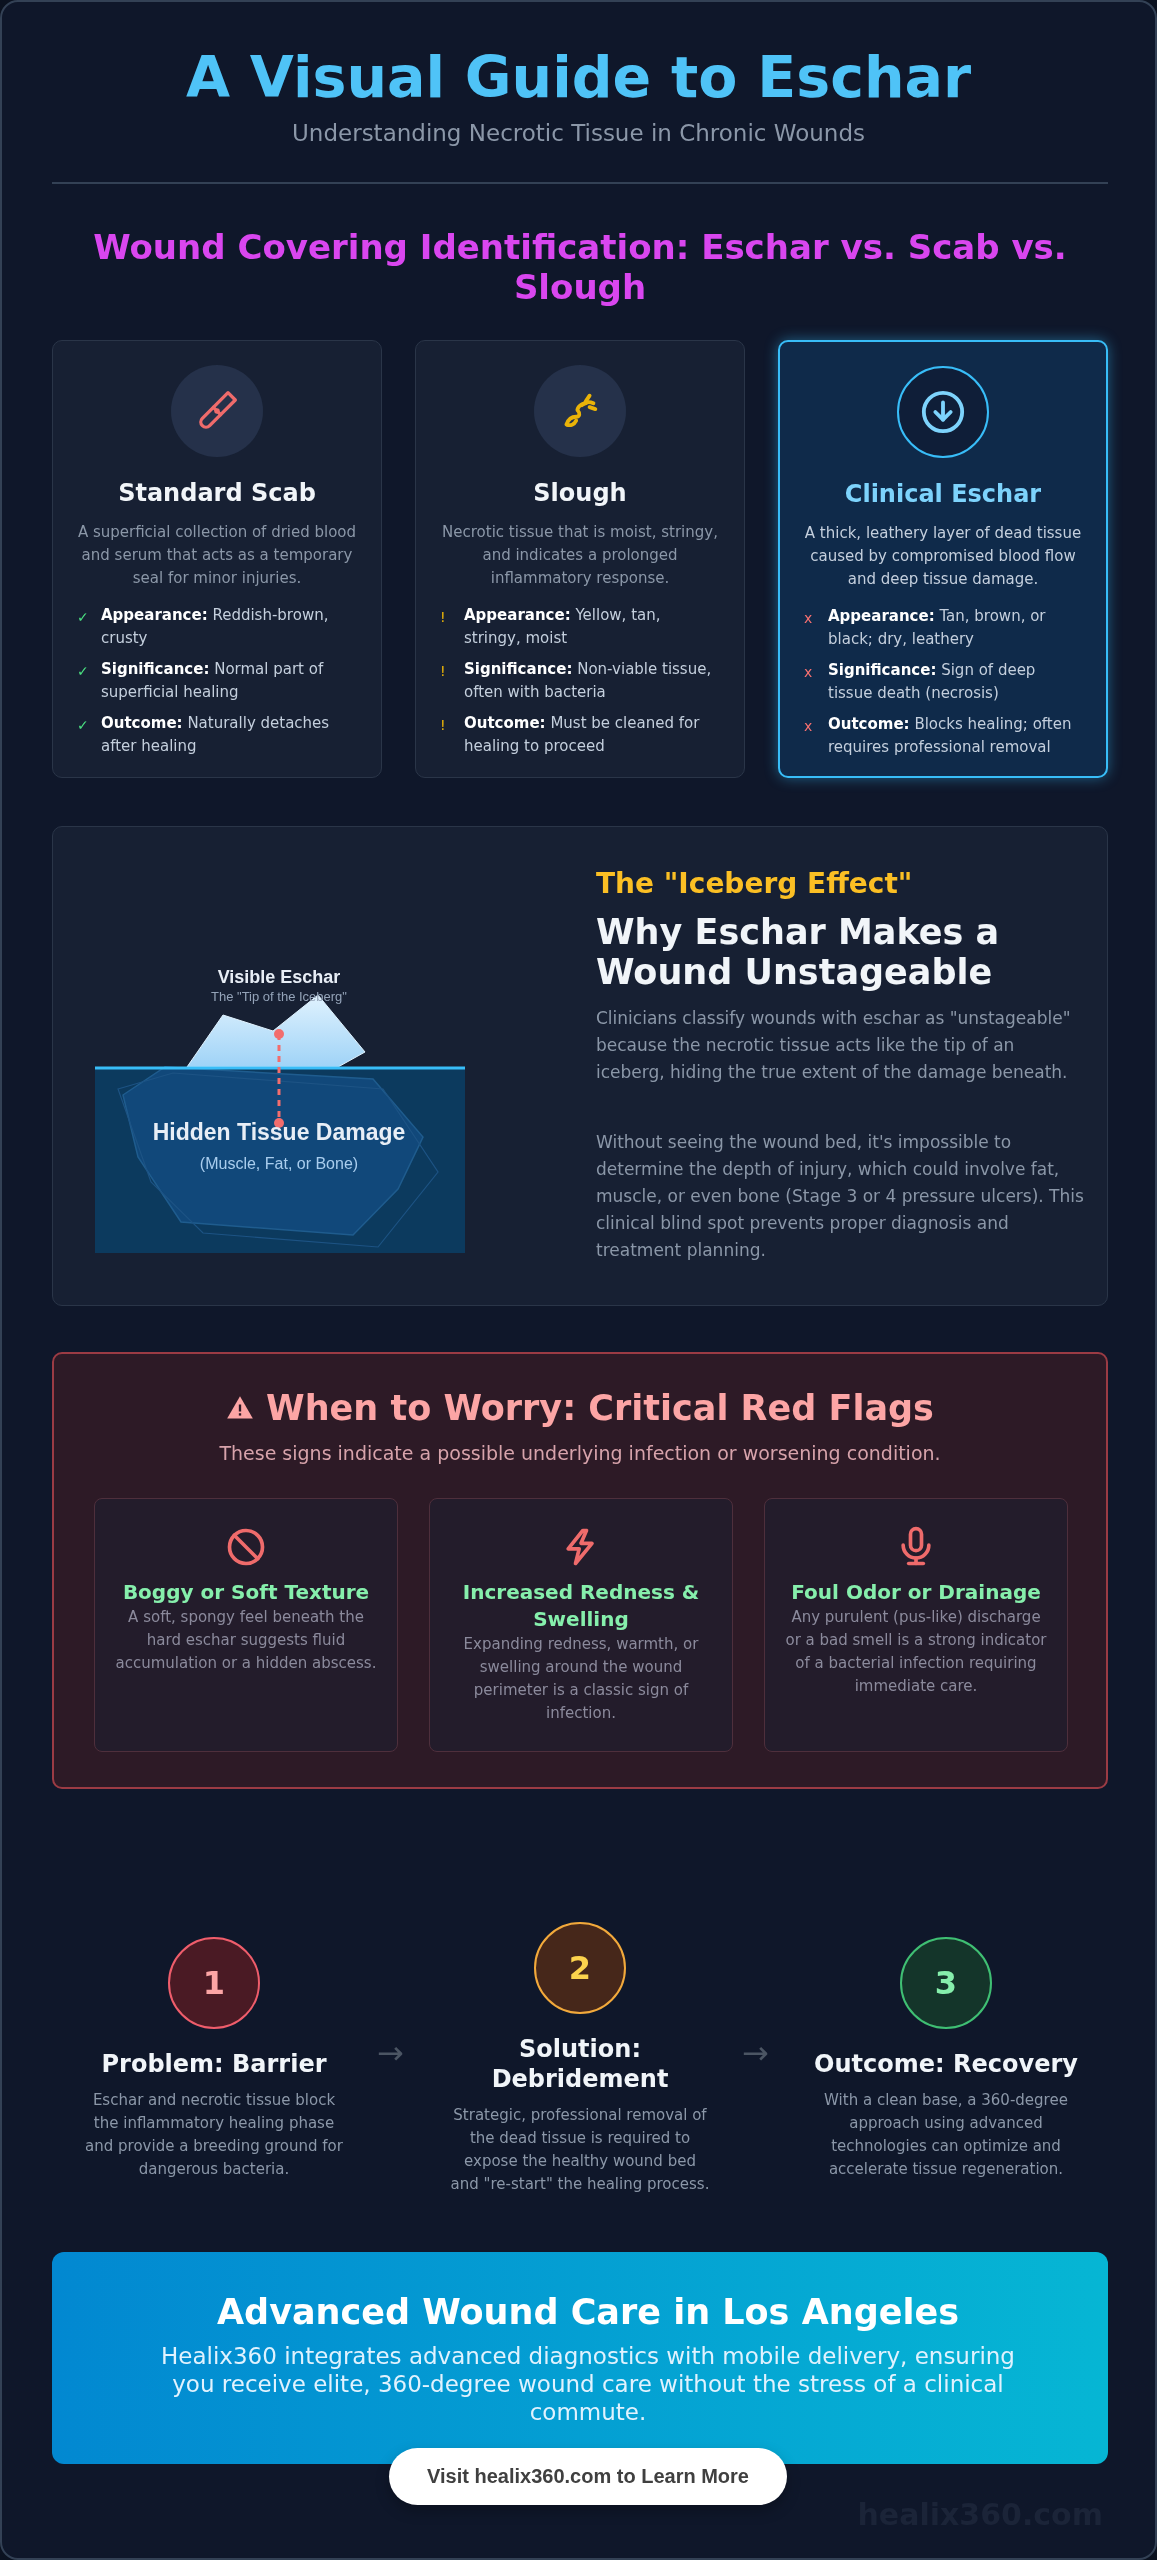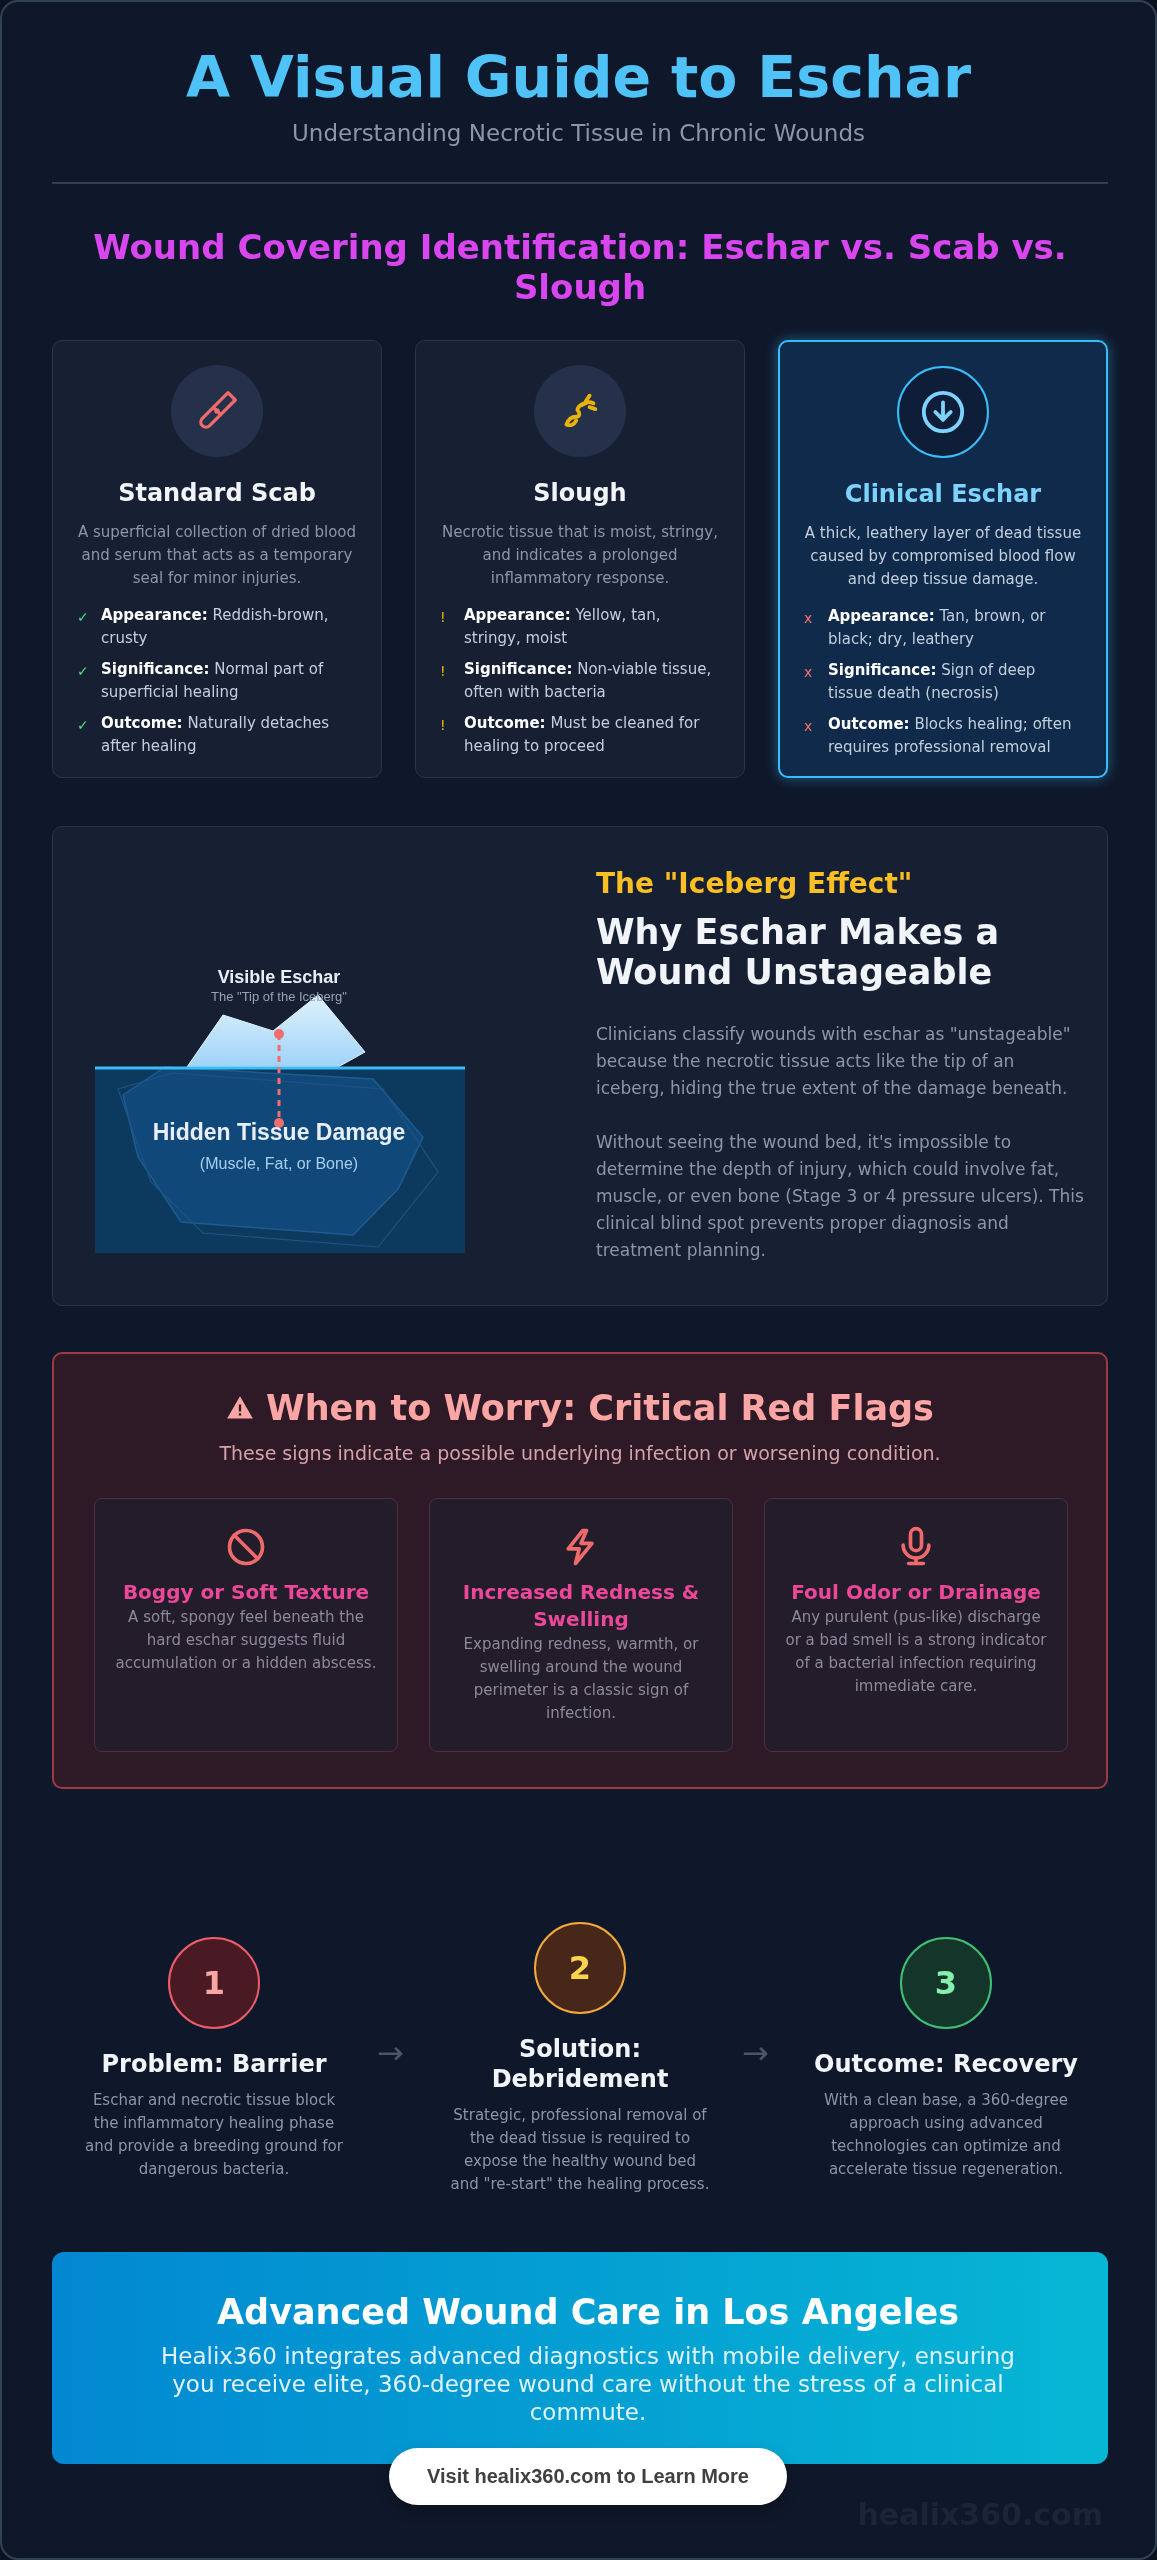--- a/index.html
+++ b/index.html
@@ -30,21 +30,21 @@
   .panel { position: absolute; left: 50px; top: 824px; width: 1056px; height: 480px; background: #172033; border: 1px solid #2a3548; border-radius: 10px; }
   .ice-kicker { position: absolute; left: 543px; top: 40px; font-size: 28px; font-weight: bold; color: #fbbf24; }
   .ice-head { position: absolute; left: 543px; top: 85px; width: 480px; font-size: 35px; font-weight: bold; color: #f1f5f9; line-height: 40px; }
   .ice-p { position: absolute; left: 543px; width: 490px; font-size: 17px; color: #8b97a8; line-height: 27px; }
 
   .red { position: absolute; left: 50px; top: 1350px; width: 1056px; height: 437px; background: #2d1a26; border: 2px solid #9b3b44; border-radius: 10px; }
   .red-title { position: absolute; left: 0; top: 34px; width: 100%; text-align: center; font-size: 35px; font-weight: bold; color: #fca5a5; }
   .red-sub { position: absolute; left: 0; top: 88px; width: 100%; text-align: center; font-size: 19px; color: #d7a3ab; }
   .flag { position: absolute; top: 144px; width: 304px; height: 254px; background: #231c2b; border: 1px solid #4e2f3c; border-radius: 8px; text-align: center; padding: 0 18px; }
   .flag-icon { margin: 26px auto 0; width: 44px; height: 44px; }
-  .flag-title { font-size: 20px; font-weight: bold; color: #ec4899; line-height: 27px; margin-top: 10px; }
+  .flag-title { font-size: 20px; font-weight: bold; color: #86efac; line-height: 27px; margin-top: 10px; }
   .flag-desc { font-size: 15px; color: #8b8a9c; line-height: 23px; }
 
   .step { position: absolute; top: 1922px; width: 300px; text-align: center; }
   .step-circle { width: 92px; height: 92px; border-radius: 50%; margin: 0 auto; display: flex; align-items: center; justify-content: center; font-size: 32px; font-weight: bold; }
   .step-title { font-size: 24px; font-weight: bold; color: #f1f5f9; line-height: 30px; margin-top: 20px; }
   .step-desc { font-size: 15px; color: #8b97a8; line-height: 23px; margin-top: 10px; padding: 0 20px; }
   .arrow { position: absolute; top: 2032px; font-size: 32px; color: #4b5563; }
 
   .cta { position: absolute; left: 50px; top: 2250px; width: 1056px; height: 212px; border-radius: 12px; background: linear-gradient(90deg, #0288d1, #06b6d4); text-align: center; padding-left: 16px; }
   .cta-title { font-size: 35px; font-weight: bold; color: #ffffff; margin-top: 40px; }
@@ -162,21 +162,21 @@
       <circle cx="226" cy="207" r="5" fill="#f26d6d"></circle>
       <circle cx="226" cy="296" r="5" fill="#f26d6d"></circle>
     </svg>
     <div style="position:absolute; left:0; top:140px; width:452px; text-align:center; font-family:'Liberation Sans', sans-serif; font-weight:bold; font-size:18px; color:#e8eef6;">Visible Eschar</div>
     <div style="position:absolute; left:0; top:162px; width:452px; text-align:center; font-family:'Liberation Sans', sans-serif; font-size:13px; color:#94a3b8;">The "Tip of the Iceberg"</div>
     <div style="position:absolute; left:0; top:292px; width:452px; text-align:center; font-family:'Liberation Sans', sans-serif; font-weight:bold; font-size:23px; color:#e8eef6;">Hidden Tissue Damage</div>
     <div style="position:absolute; left:0; top:328px; width:452px; text-align:center; font-family:'Liberation Sans', sans-serif; font-size:16px; color:#a9cdee;">(Muscle, Fat, or Bone)</div>
 
     <div class="ice-kicker">The "Iceberg Effect"</div>
     <div class="ice-head">Why Eschar Makes a Wound Unstageable</div>
-    <p class="ice-p" style="top:194px;">Clinicians classify wounds with eschar as "unstageable" because the necrotic tissue acts like the tip of an iceberg, hiding the true extent of the damage beneath.</p>
+    <p class="ice-p" style="top:178px;">Clinicians classify wounds with eschar as "unstageable" because the necrotic tissue acts like the tip of an iceberg, hiding the true extent of the damage beneath.</p>
     <p class="ice-p" style="top:302px;">Without seeing the wound bed, it's impossible to determine the depth of injury, which could involve fat, muscle, or even bone (Stage 3 or 4 pressure ulcers). This clinical blind spot prevents proper diagnosis and treatment planning.</p>
   </div>
 
   <div class="red">
     <div class="red-title">
       <span style="display:inline-block; vertical-align:middle; margin-right:12px;">
         <svg width="28" height="28" viewBox="0 0 24 24">
             <path d="M12 2L1 21h22z" fill="#fca5a5"></path>
             <rect x="11" y="9" width="2" height="6" fill="#2d1a26"></rect>
             <rect x="11" y="16.5" width="2" height="2" fill="#2d1a26"></rect>

